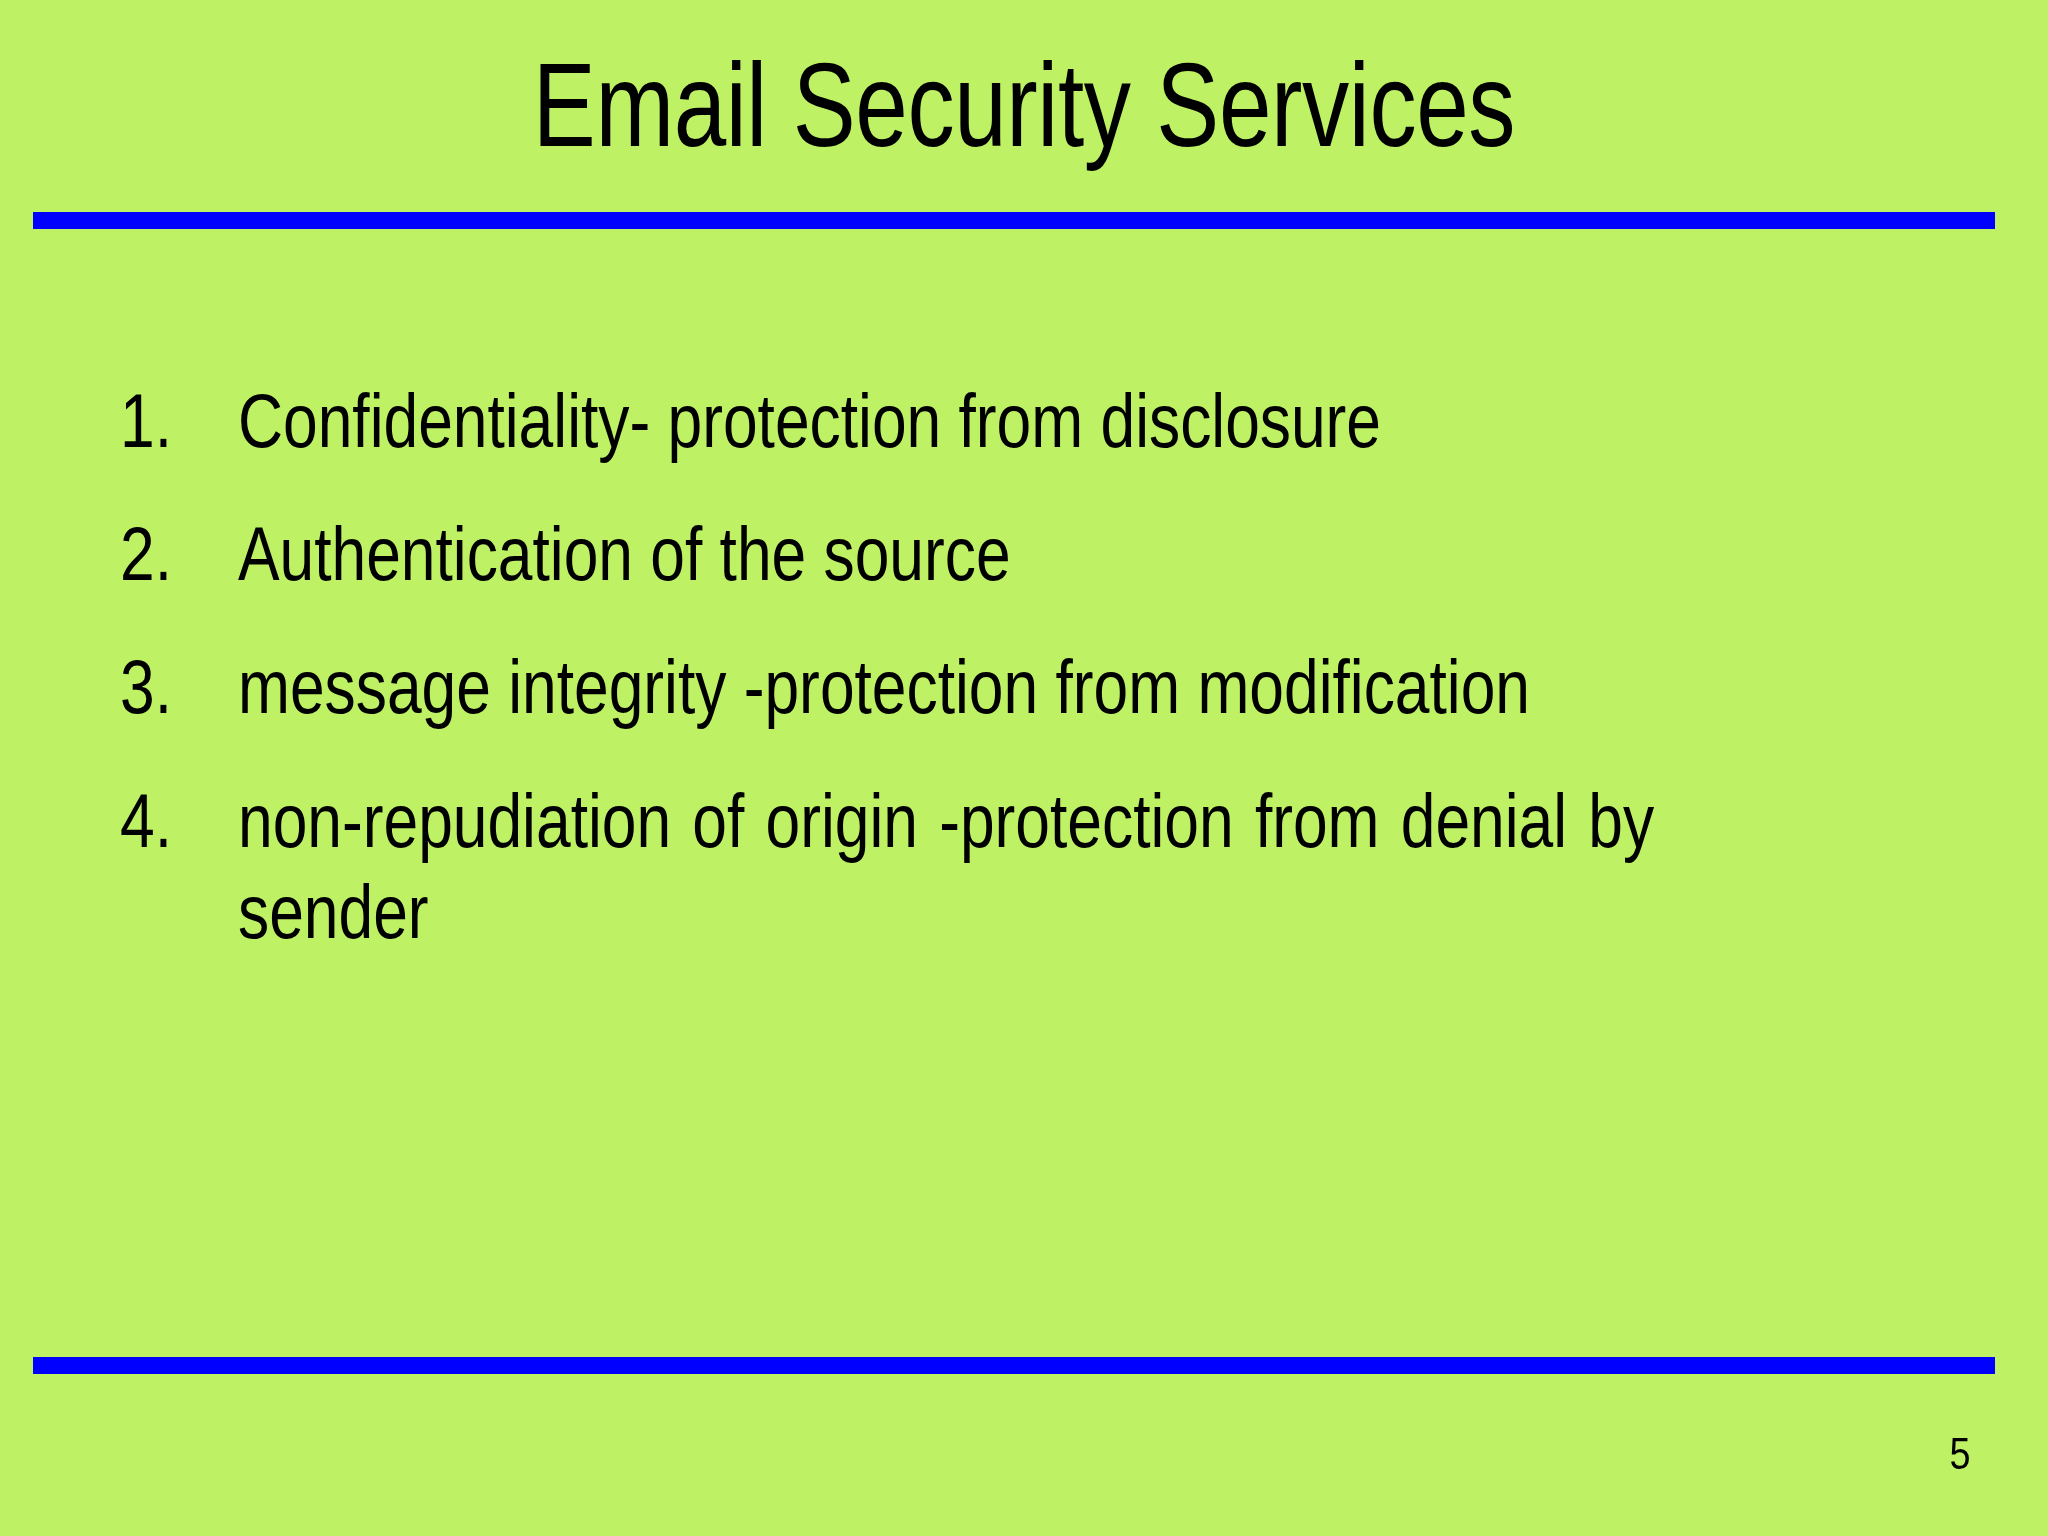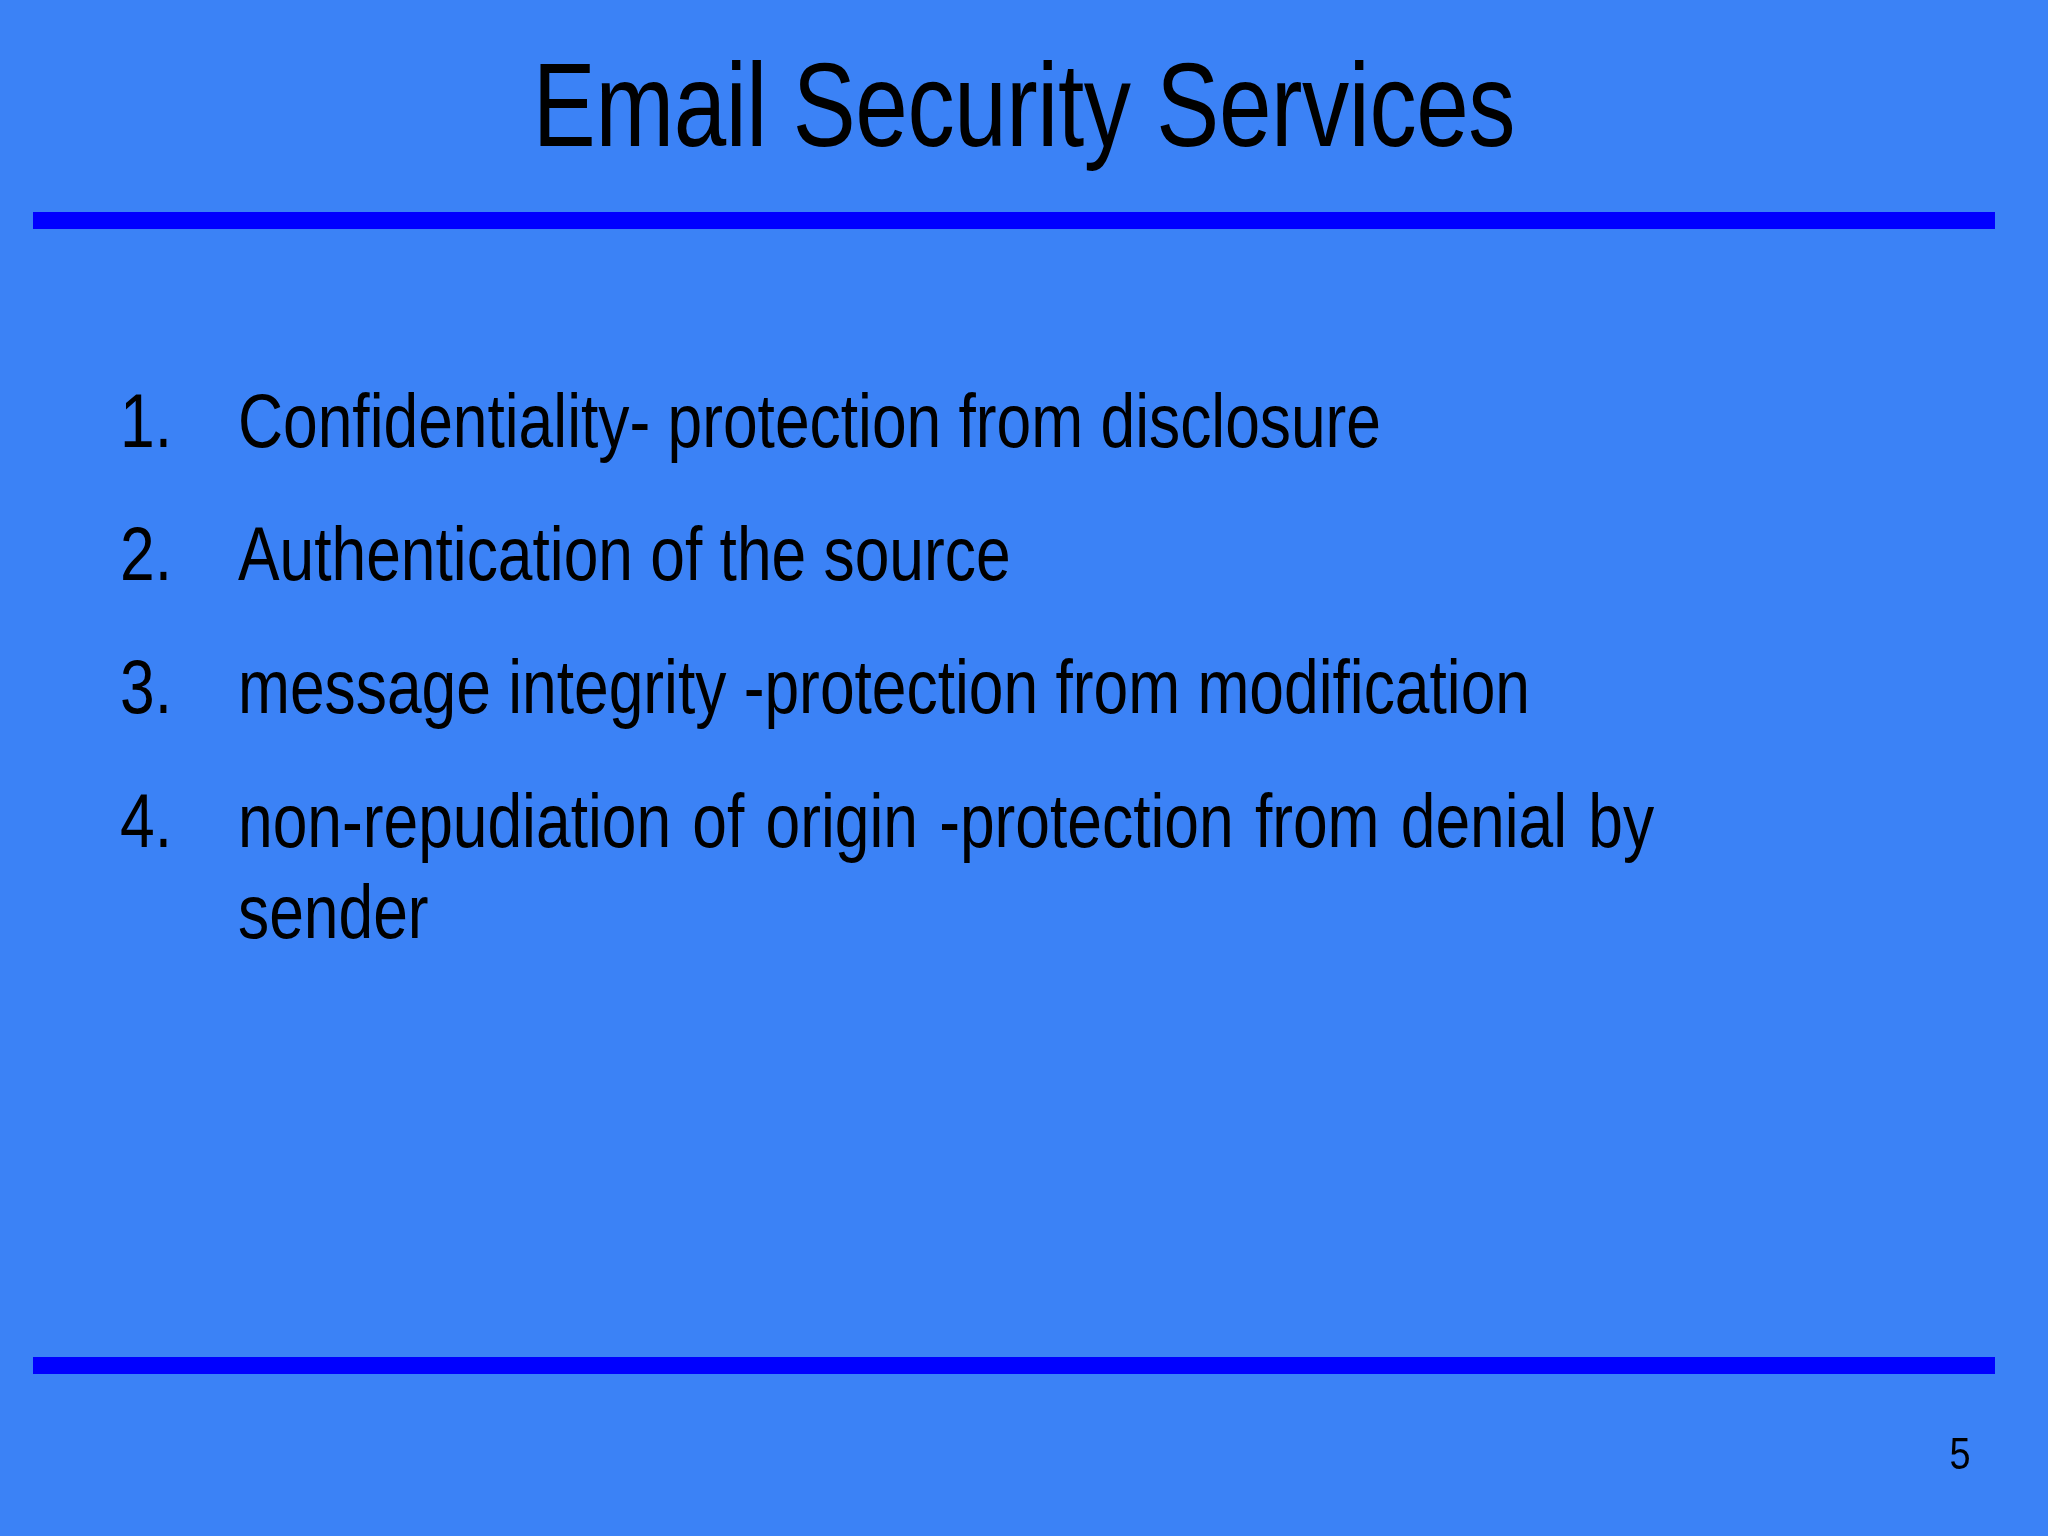--- a/index.html
+++ b/index.html
@@ -11,21 +11,21 @@
     height: 1536px;
     background: #ffffff;
     font-family: "Liberation Sans", sans-serif;
     overflow: hidden;
   }
 
   .slide {
     position: relative;
     width: 2048px;
     height: 1536px;
-    background: #3b82f6;
+    background: #bef264;
     box-sizing: border-box;
   }
 
   
   .slide-title {
     position: absolute;
     left: 0;
     top: 42px;
     width: 2048px;
     text-align: center;

